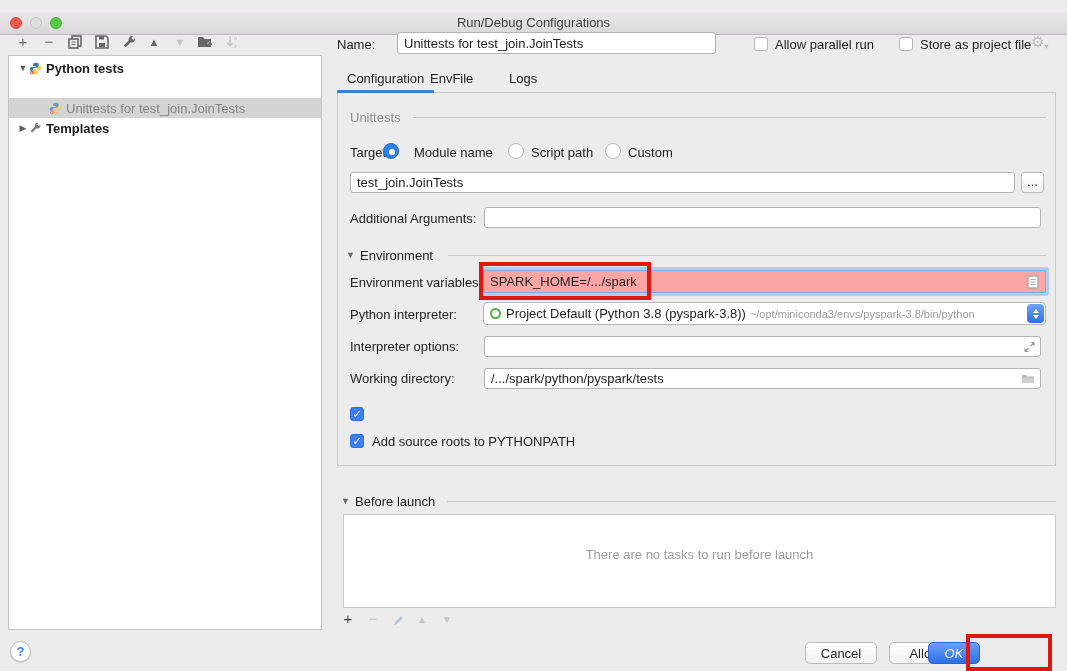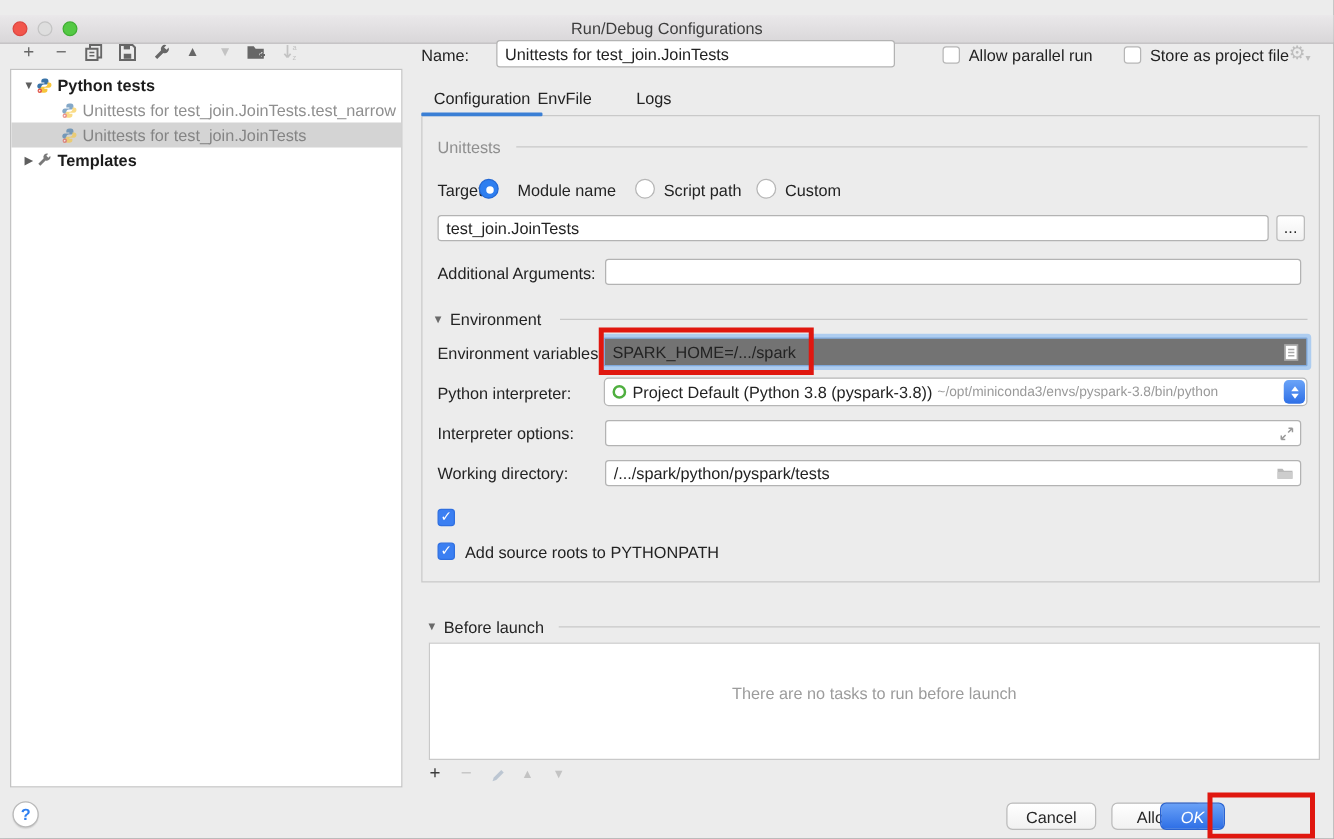--- a/index.html
+++ b/index.html
@@ -40,21 +40,21 @@
   .mainbox{left:337px;top:92px;width:719px;height:374px;border:1px solid #c9c9c9;box-sizing:border-box;}
   .tab{font-size:13px;color:#232323;}
   .tab-underline{background:#3a7fd5;height:3px;border-radius:1px;}
   
   .radio{width:16px;height:16px;border-radius:50%;background:#fff;border:1px solid #b6b6b6;box-sizing:border-box;}
   .radio.on{background:#2e7ff0;border:1px solid #2468d4;}
   .radio.on::after{content:"";position:absolute;left:5px;top:5px;width:6px;height:6px;border-radius:50%;background:#fff;}
   .cb{width:14px;height:14px;border-radius:3px;background:#fff;border:1px solid #b6b6b6;box-sizing:border-box;}
   .cb.checked{background:#3b7ff2;border:1px solid #2f6fe0;color:#fff;font-size:11px;line-height:13px;text-align:center;}
   
-  .env-field{background:#737373;border:1px solid #7fa9dc;box-shadow:0 0 0 3px #aecdf0;border-radius:1px;
+  .env-field{background:#fca5a5;border:1px solid #7fa9dc;box-shadow:0 0 0 3px #aecdf0;border-radius:1px;
              box-sizing:border-box;display:flex;align-items:center;padding:0 6px;}
   .redbox{border:4px solid #e0170f;box-sizing:border-box;z-index:20;pointer-events:none;}
   
   .select{background:#fff;border:1px solid #b6b6b6;border-radius:4px;box-sizing:border-box;
           display:flex;align-items:center;padding:0 20px 0 6px;overflow:hidden;white-space:nowrap;}
   .select .path{color:#9a9a9a;font-size:11px;margin-left:4px;overflow:hidden;text-overflow:ellipsis;}
   .stepper{position:absolute;right:1px;top:1px;width:17px;height:19px;border-radius:4px;
            background:linear-gradient(#6ba4f8,#2e6fe6);display:flex;flex-direction:column;
            align-items:center;justify-content:center;gap:2px;}
   .chev-up{width:0;height:0;border-left:3.5px solid transparent;border-right:3.5px solid transparent;border-bottom:4px solid #fff;}
@@ -127,31 +127,20 @@
       <span class="py-ico">
         <svg width="13" height="13" viewBox="0 0 16 16">
             <path fill="#3a74a8" d="M8 1C5.8 1 5 2 5 3.5V5h3v1H3.5C2.1 6 1 7.2 1 8.7 1 10.2 2.1 11 3.5 11H5V9.3C5 8 6.1 7 7.4 7H10c1.1 0 2-.9 2-2V3.5C12 2 11.2 1 9.5 1H8z"></path>
             <path fill="#f7c63c" d="M8 15c2.2 0 3-1 3-2.5V11H8v-1h4.5c1.4 0 2.5-1.2 2.5-2.7 0-1.5-1.1-2.3-2.5-2.3H11v1.7C11 8 9.9 9 8.6 9H6c-1.1 0-2 .9-2 2v1.5C4 14 4.8 15 6.5 15H8z"></path>
             <circle cx="3.5" cy="13" r="2.2" fill="#e05246"></circle>
             <path d="M2.6 12l2 1-2 1z" fill="#fff"></path>
           </svg>
       </span>
       <span class="tlabel bold">Python tests</span>
     </div>
-    <div class="trow" style="top:22px;padding-left:40px;">
-      <span class="py-ico faded">
-        <svg width="13" height="13" viewBox="0 0 16 16">
-            <path fill="#3a74a8" d="M8 1C5.8 1 5 2 5 3.5V5h3v1H3.5C2.1 6 1 7.2 1 8.7 1 10.2 2.1 11 3.5 11H5V9.3C5 8 6.1 7 7.4 7H10c1.1 0 2-.9 2-2V3.5C12 2 11.2 1 9.5 1H8z"></path>
-            <path fill="#f7c63c" d="M8 15c2.2 0 3-1 3-2.5V11H8v-1h4.5c1.4 0 2.5-1.2 2.5-2.7 0-1.5-1.1-2.3-2.5-2.3H11v1.7C11 8 9.9 9 8.6 9H6c-1.1 0-2 .9-2 2v1.5C4 14 4.8 15 6.5 15H8z"></path>
-            <circle cx="3.5" cy="13" r="2.2" fill="#e05246"></circle>
-            <path d="M2.6 12l2 1-2 1z" fill="#fff"></path>
-          </svg>
-      </span>
-      <span class="tlabel dim">Unittests for test_join.JoinTests.test_narrow</span>
-    </div>
     <div class="trow selected" style="top:42px;padding-left:40px;">
       <span class="py-ico faded">
         <svg width="13" height="13" viewBox="0 0 16 16">
             <path fill="#3a74a8" d="M8 1C5.8 1 5 2 5 3.5V5h3v1H3.5C2.1 6 1 7.2 1 8.7 1 10.2 2.1 11 3.5 11H5V9.3C5 8 6.1 7 7.4 7H10c1.1 0 2-.9 2-2V3.5C12 2 11.2 1 9.5 1H8z"></path>
             <path fill="#f7c63c" d="M8 15c2.2 0 3-1 3-2.5V11H8v-1h4.5c1.4 0 2.5-1.2 2.5-2.7 0-1.5-1.1-2.3-2.5-2.3H11v1.7C11 8 9.9 9 8.6 9H6c-1.1 0-2 .9-2 2v1.5C4 14 4.8 15 6.5 15H8z"></path>
             <circle cx="3.5" cy="13" r="2.2" fill="#e05246"></circle>
             <path d="M2.6 12l2 1-2 1z" fill="#fff"></path>
           </svg>
       </span>
       <span class="tlabel dim" style="color:#848484;">Unittests for test_join.JoinTests</span>

